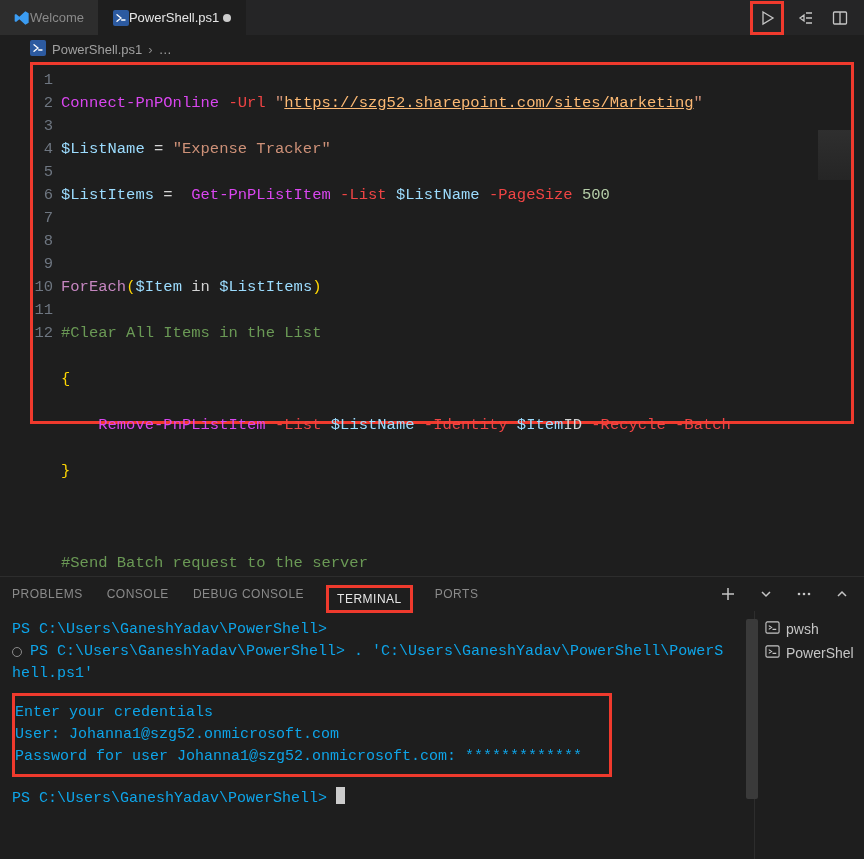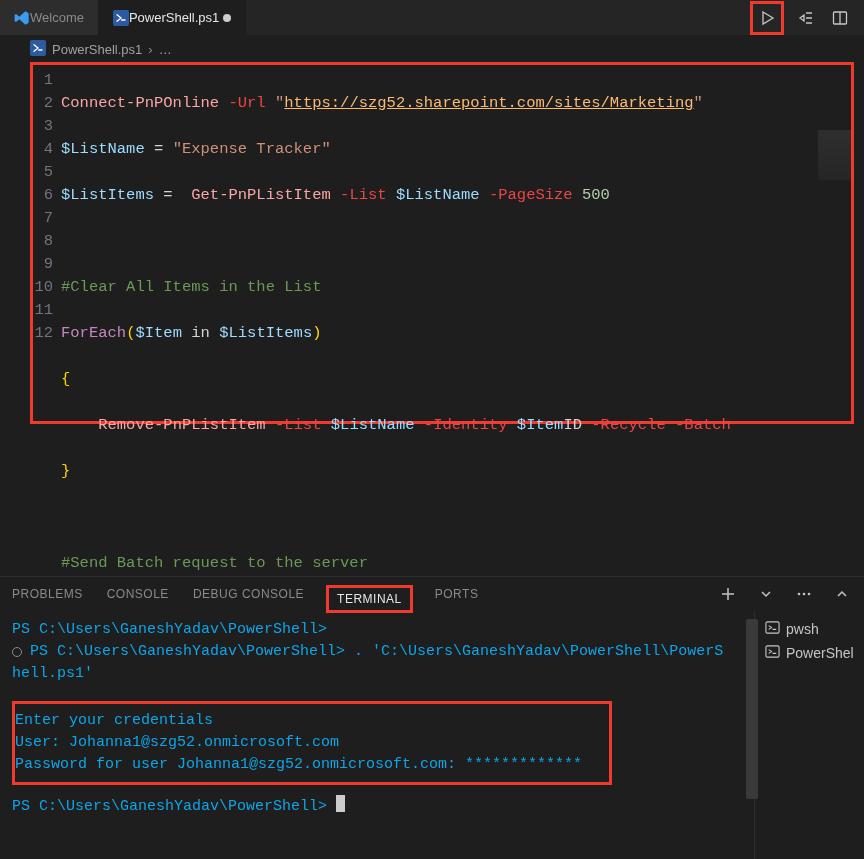--- a/index.html
+++ b/index.html
@@ -89,21 +89,21 @@
     line-height: 23px;
   }
   .gutter {
     width: 28px;
     text-align: right;
     color: #6e7681;
     padding-right: 8px;
     user-select: none;
   }
   .codecol { flex: 1; white-space: pre; overflow: hidden; }
-  .tok-cmd  { color: #fca5a5; margin-top: 28px; }
+  .tok-cmd  { color: #d946ef; margin-top: 28px; }
   .tok-var  { color: #9cdcfe; }
   .tok-op   { color: #d4d4d4; }
   .tok-str  { color: #ce9178; }
   .tok-url  { color: #fdba74; text-decoration: underline; }
   .tok-param{ color: #ef4444; margin-top: 40px; }
   .tok-num  { color: #b5cea8; }
   .tok-comment{ color: #6a9955; }
   .tok-kw   { color: #c586c0; }
   .tok-prop { color: #d4d4d4; }
   .tok-brace{ color: #ffd703; }
@@ -154,21 +154,21 @@
     font-family: Liberation Mono, monospace;
     font-size: 15px;
     line-height: 22px;
     color:#0ea5e9;
     position: relative;
   }
   .term-line { white-space: pre-wrap; }
   .cred-box {
     border: 3px solid #f03a2d;
     padding: 6px 10px 6px 0;
-    margin-top: 16px;
+    margin-top: 8px;
     width: 600px;
   }
   .cursor-block {
     display: inline-block;
     width: 9px; height: 17px;
     background: #cccccc;
     vertical-align: -2px;
   }
   .term-side {
     width: 110px;
@@ -271,22 +271,22 @@
         <div>9</div>
         <div>10</div>
         <div>11</div>
         <div>12</div>
       </div>
       <div class="codecol code-text">
 <div><span class="tok-cmd">Connect-PnPOnline</span> <span class="tok-param">-Url</span> <span class="tok-str">"</span><span class="tok-url">https://szg52.sharepoint.com/sites/Marketing</span><span class="tok-str">"</span></div>
 <div><span class="tok-var">$ListName</span><span class="tok-op"> = </span><span class="tok-str">"Expense Tracker"</span></div>
 <div><span class="tok-var">$ListItems</span><span class="tok-op"> =  </span><span class="tok-cmd">Get-PnPListItem</span> <span class="tok-param">-List</span> <span class="tok-var">$ListName</span> <span class="tok-param">-PageSize</span> <span class="tok-num">500</span></div>
 <div>&nbsp;</div>
+<div><span class="tok-kw">ForEach</span><span class="tok-brace">(</span><span class="tok-var">$Item</span><span class="tok-op"> in </span><span class="tok-var">$ListItems</span><span class="tok-brace">)</span></div>
 <div><span class="tok-comment">#Clear All Items in the List</span></div>
-<div><span class="tok-kw">ForEach</span><span class="tok-brace">(</span><span class="tok-var">$Item</span><span class="tok-op"> in </span><span class="tok-var">$ListItems</span><span class="tok-brace">)</span></div>
 <div><span class="tok-brace">{</span></div>
 <div>    <span class="tok-cmd">Remove-PnPListItem</span> <span class="tok-param">-List</span> <span class="tok-var">$ListName</span> <span class="tok-param">-Identity</span> <span class="tok-var">$Item</span><span></span><span class="tok-prop">ID</span> <span class="tok-param">-Recycle</span> <span class="tok-param">-Batch</span></div>
 <div><span class="tok-brace">}</span></div>
 <div>&nbsp;</div>
 <div><span class="tok-comment">#Send Batch request to the server</span></div>
 <div><span class="tok-cmd">Invoke-PnPBatch</span> <span class="tok-param">-Batch</span> <span class="tok-var">$Batch</span></div>
       </div>
     </div>
   </div>
 </div>

